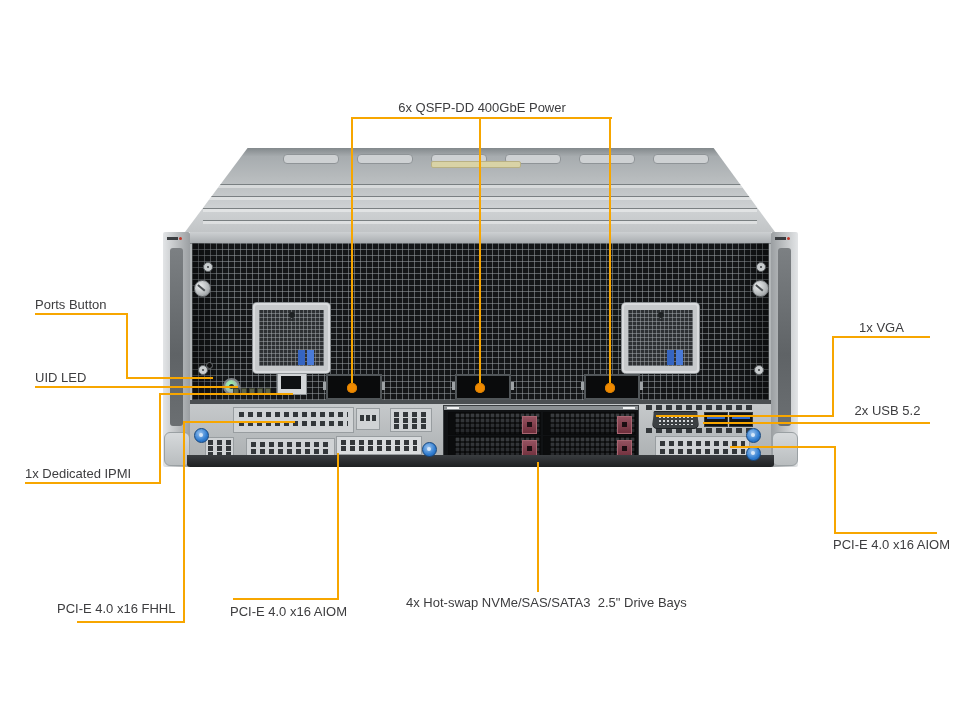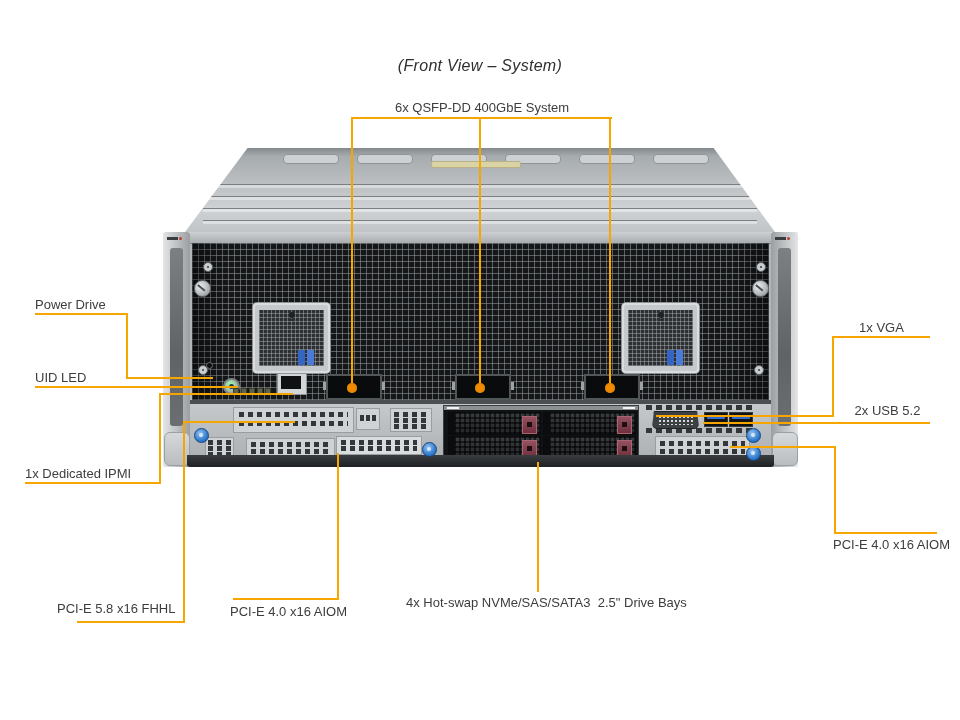--- a/index.html
+++ b/index.html
@@ -112,21 +112,20 @@
   .usb{position:absolute;width:22px;height:13px;background:#101214;border:1px solid #34383b;}
   .usb::after{content:"";position:absolute;left:2px;right:2px;top:2px;height:4px;background:#2e6bd4;}
   .rail{position:absolute;left:-3px;right:-3px;top:223px;height:12px;
        background:linear-gradient(180deg,#3a3d40,#1e2022);border-radius:0 0 3px 3px;}
 </style>
 </head>
 <body>
 
 <div class="stage">
 
-  <div class="title">(Front View – System)</div>
 
   <div class="server">
 
     <div class="lid">
       <div class="lid-groove" style="top:36px"></div>
       <div class="lid-groove" style="top:48px"></div>
       <div class="lid-groove" style="top:60px"></div>
       <div class="lid-groove" style="top:72px"></div>
       <div class="lid-vent" style="left:98px"></div>
       <div class="lid-vent" style="left:172px"></div>
@@ -258,30 +257,30 @@
           <div class="vrow" style="left:4px;right:4px;top:12px"></div>
         </div>
         <div class="bluescrew" style="left:556px;top:24px"></div>
         <div class="bluescrew" style="left:556px;top:42px"></div>
       </div>
 
       <div class="rail"></div>
     </div>
   </div>
 
-  <div class="lbl center" style="left:352px;top:100px;width:260px">6x QSFP-DD 400GbE System</div>
+  <div class="lbl center" style="left:352px;top:100px;width:260px">6x QSFP-DD 400GbE Power</div>
   <div class="cl h" style="left:351px;top:117px;width:261px"></div>
   <div class="cl v" style="left:351px;top:117px;height:271px"></div>
   <div class="cl v" style="left:479px;top:117px;height:271px"></div>
   <div class="cl v" style="left:609px;top:117px;height:271px"></div>
   <div class="dot" style="left:347px;top:383px"></div>
   <div class="dot" style="left:475px;top:383px"></div>
   <div class="dot" style="left:605px;top:383px"></div>
 
-  <div class="lbl" style="left:35px;top:297px">Power Drive</div>
+  <div class="lbl" style="left:35px;top:297px">Ports Button</div>
   <div class="cl h" style="left:35px;top:313px;width:93px"></div>
   <div class="cl v" style="left:126px;top:313px;height:66px"></div>
   <div class="cl h" style="left:126px;top:377px;width:87px"></div>
 
   <div class="lbl" style="left:35px;top:370px">UID LED</div>
   <div class="cl h" style="left:35px;top:386px;width:203px"></div>
 
   <div class="lbl" style="left:25px;top:466px">1x Dedicated IPMI</div>
   <div class="cl h" style="left:25px;top:482px;width:136px"></div>
   <div class="cl v" style="left:159px;top:393px;height:91px"></div>
@@ -293,21 +292,21 @@
   <div class="cl h" style="left:656px;top:415px;width:178px"></div>
 
   <div class="lbl center" style="left:840px;top:403px;width:95px">2x USB 5.2</div>
   <div class="cl h" style="left:703px;top:422px;width:227px"></div>
 
   <div class="lbl" style="left:833px;top:537px">PCI-E 4.0 x16 AIOM</div>
   <div class="cl h" style="left:730px;top:446px;width:106px"></div>
   <div class="cl v" style="left:834px;top:446px;height:88px"></div>
   <div class="cl h" style="left:834px;top:532px;width:103px"></div>
 
-  <div class="lbl" style="left:57px;top:601px">PCI-E 5.8 x16 FHHL</div>
+  <div class="lbl" style="left:57px;top:601px">PCI-E 4.0 x16 FHHL</div>
   <div class="cl h" style="left:77px;top:621px;width:108px"></div>
   <div class="cl v" style="left:183px;top:421px;height:202px"></div>
   <div class="cl h" style="left:183px;top:421px;width:112px"></div>
 
   <div class="lbl" style="left:230px;top:604px">PCI-E 4.0 x16 AIOM</div>
   <div class="cl h" style="left:233px;top:598px;width:106px"></div>
   <div class="cl v" style="left:337px;top:453px;height:147px"></div>
 
   <div class="lbl" style="left:406px;top:595px">4x Hot-swap NVMe/SAS/SATA3  2.5" Drive Bays</div>
   <div class="cl v" style="left:537px;top:462px;height:130px"></div>

